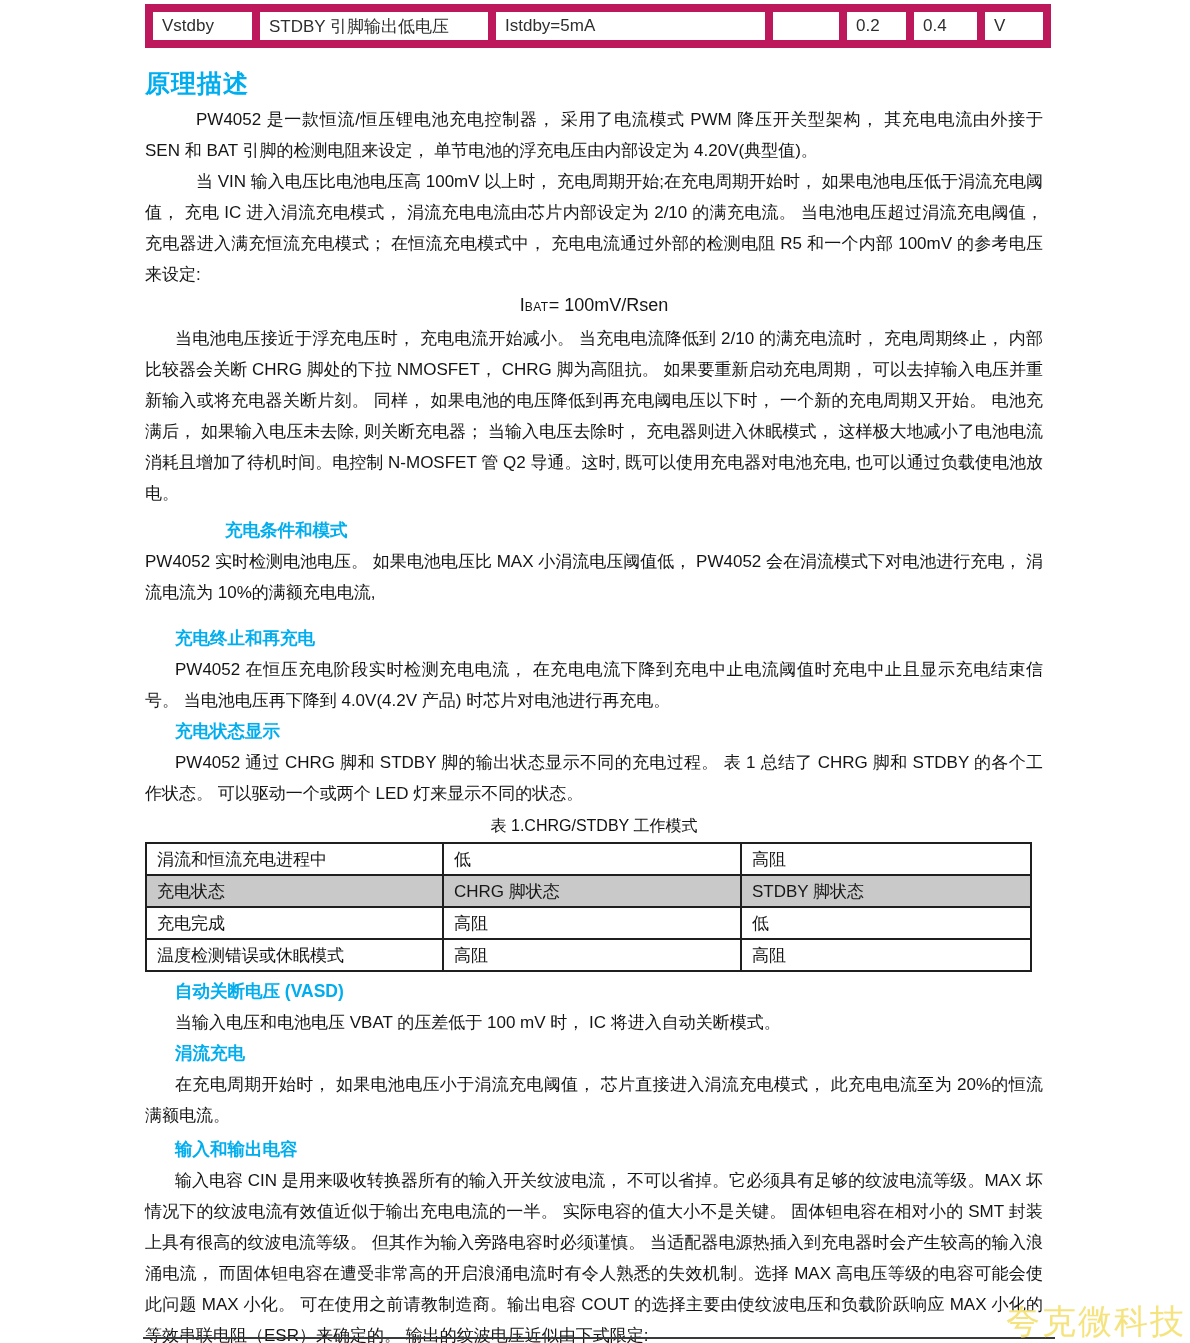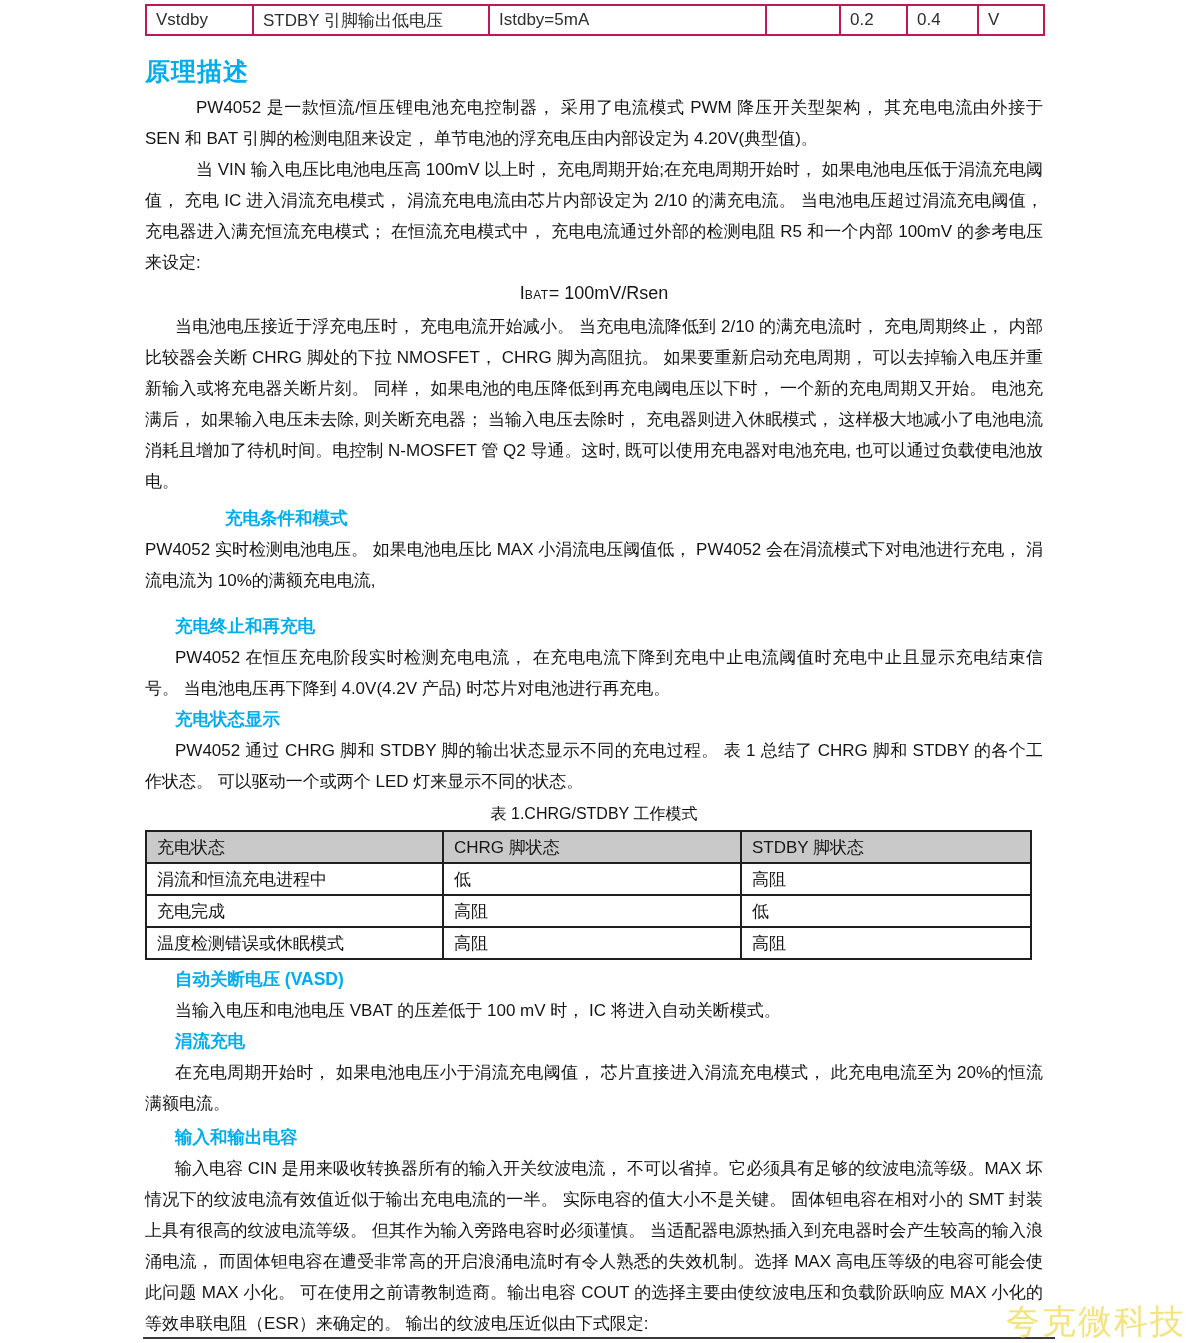--- a/index.html
+++ b/index.html
@@ -6,21 +6,21 @@
   body {
     width:1190px; height:1343px; background:#ffffff;
     font-family:"Liberation Sans", sans-serif; color:#1c1c1c;
   }
   .page { position:relative; width:1190px; height:1343px; overflow:hidden; background:#ffffff; }
   .content { margin-left:145px; width:898px; }
 
   
   table.spec { border-collapse:collapse; table-layout:fixed; width:898px; margin-top:4px; }
   table.spec td {
-    border:2px solid #be185d; height:28px; padding:0 2px 0 9px;
+    border:8px solid #be185d; height:28px; padding:0 2px 0 9px;
     font-size:17px; color:#2e2e2e; overflow:hidden; white-space:nowrap;
   }
 
   h1.main {
     color:#00ADEE; font-size:25px; font-weight:bold;
     margin:19px 0 0 0; letter-spacing:1px; line-height:32px;
   }
   p { font-size:17px; line-height:31px; margin:0; text-align:justify; color:#151515; }
   .indent3 { text-indent:51px; }
   .indent2 { text-indent:30px; }
@@ -102,28 +102,28 @@
     <div class="caption">表 1.CHRG/STDBY 工作模式</div>
 
     <table class="mode">
       <colgroup>
         <col style="width:297px">
           <col style="width:298px">
           <col style="width:290px">
       </colgroup>
       <tbody>
           <tr>
+        <td>涓流和恒流充电进程中</td>
+        <td>低</td>
+        <td>高阻</td>
+      </tr>
+      <tr>
         <th>充电状态</th>
         <th>CHRG 脚状态</th>
         <th>STDBY 脚状态</th>
-      </tr>
-      <tr>
-        <td>涓流和恒流充电进程中</td>
-        <td>低</td>
-        <td>高阻</td>
       </tr>
       <tr>
         <td>充电完成</td>
         <td>高阻</td>
         <td>低</td>
       </tr>
       <tr>
         <td>温度检测错误或休眠模式</td>
         <td>高阻</td>
         <td>高阻</td>

